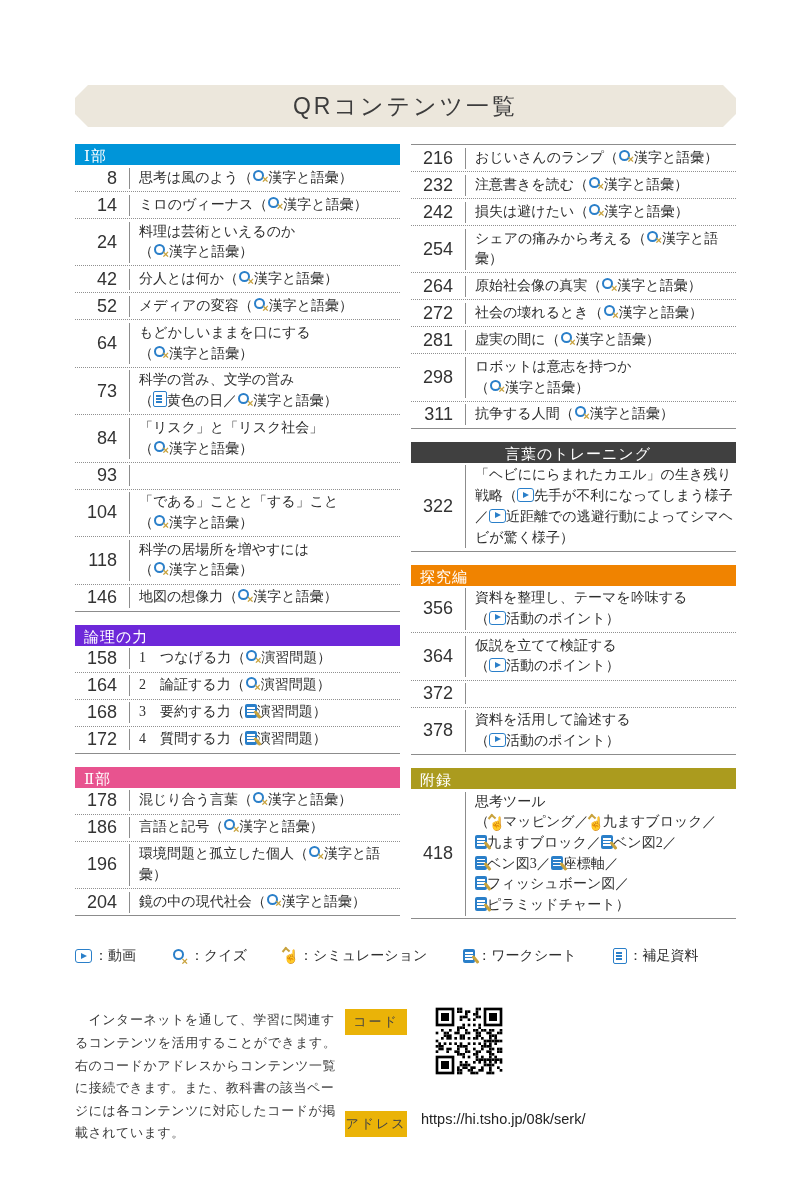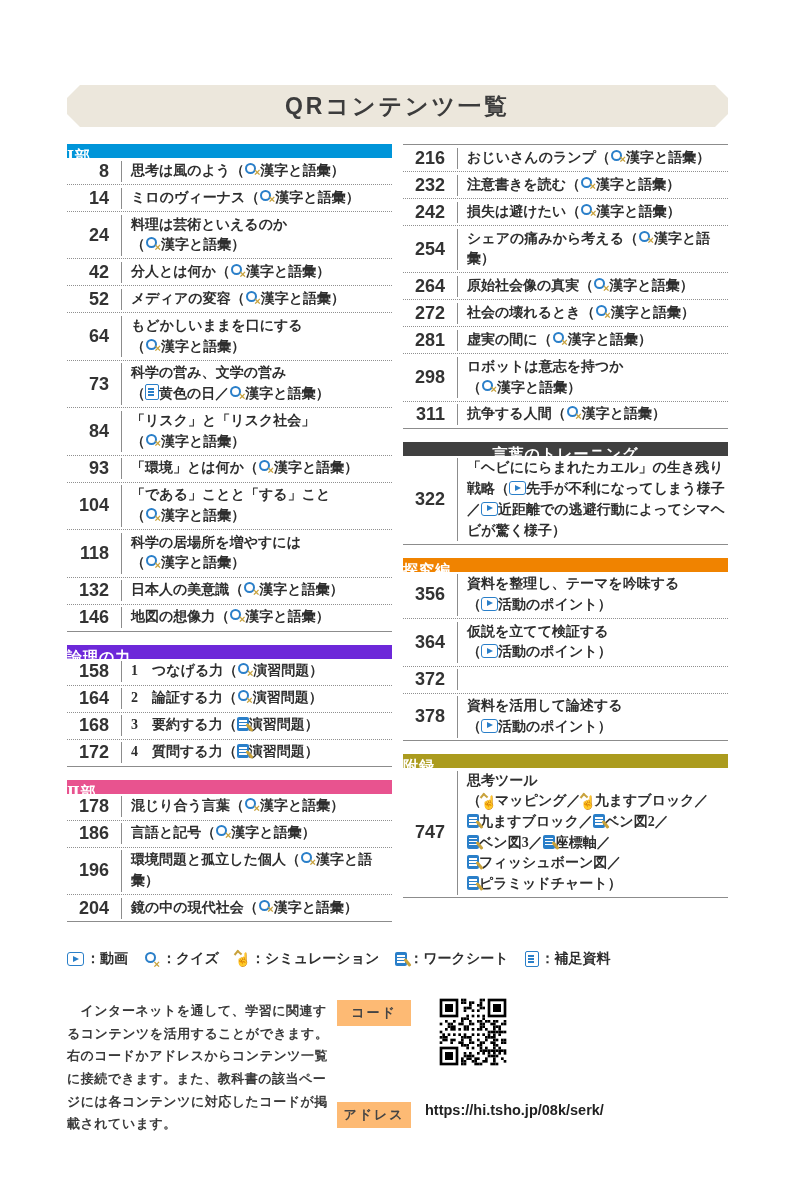--- a/index.html
+++ b/index.html
@@ -1,34 +1,34 @@
 <!DOCTYPE html>
 <html><head>
 <meta charset="utf-8">
 <style>
   html,body{margin:0;padding:0;background:#fff;}
   body{width:790px;height:1202px;position:relative;overflow:hidden;
        font-family:"Liberation Serif","DejaVu Serif",serif;color:#2e2e2e;}
-  .page{position:absolute;left:67px;top:0;width:661px;font-weight:bold;}
+  .page{position:absolute;left:75px;top:0;width:661px;}
 
   
   .title-banner{margin-top:85px;height:42px;background:#ece7dc;
     display:flex;align-items:center;justify-content:center;
     clip-path:polygon(13px 0,calc(100% - 13px) 0,100% 13px,100% calc(100% - 13px),
       calc(100% - 13px) 100%,13px 100%,0 calc(100% - 13px),0 13px);}
   .title-banner span{font-family:"Liberation Sans","DejaVu Sans",sans-serif;
     font-size:23px;letter-spacing:3px;color:#3c3c3c;}
 
   
   .cols{display:flex;margin-top:17px;}
   .col{width:325px;}
   .col+.col{margin-left:11px;width:325px;}
 
   .sec{margin-bottom:13px;}
-  .sec-h{height:14px;line-height:25px;color:#fff;
+  .sec-h{height:21px;line-height:25px;padding-left:9px;color:#fff;
     font-size:15px;letter-spacing:1px;}
   .rows{border-bottom:1.5px solid #8c8c8c;}
   .rows.open-top{border-top:1.5px solid #8c8c8c;}
   .row{display:flex;padding:2.5px 0;}
   .row+.row{border-top:1px dotted #909090;}
   .pg{width:42px;flex-shrink:0;display:flex;align-items:center;justify-content:flex-end;
     padding-right:12px;border-right:1px solid #8c8c8c;
     font-family:"Liberation Sans","DejaVu Sans",sans-serif;font-size:18px;color:#333;}
   .tx{padding-left:9px;font-size:14px;line-height:1.48;white-space:pre-line;}
 
@@ -49,32 +49,32 @@
     background:#c8a23c;border-radius:1px;transform:rotate(-40deg);}
   .ic-sim{width:14px;height:15px;color:#2a7fc9;font-size:13px;line-height:15px;text-align:center;}
   .ic-sim::before{content:"☝";}
   .ic-sim::after{content:"";position:absolute;left:0;top:-1px;width:4px;height:4px;
     border-top:2px solid #c8a23c;border-left:2px solid #c8a23c;transform:rotate(40deg);}
   .ic-doc{width:12px;height:14px;border:1.5px solid #2a7fc9;border-radius:2px;background:#fff;vertical-align:-2px;}
   .ic-doc::before{content:"";position:absolute;left:2px;top:3px;width:6px;height:1.5px;
     background:#2a7fc9;box-shadow:0 3px 0 #2a7fc9,0 6px 0 #2a7fc9;}
 
   
-  .legend{margin-top:15px;display:flex;align-items:center;gap:16px;font-size:14px;color:#2e2e2e;}
+  .legend{margin-top:15px;display:flex;align-items:center;gap:36px;font-size:14px;color:#2e2e2e;}
   .legend .li{display:flex;align-items:center;gap:2px;}
 
   
-  .footer{margin-top:32px;display:flex;
+  .footer{margin-top:44px;display:flex;
     font-family:"Liberation Sans","DejaVu Sans",sans-serif;}
   .f-left{width:270px;flex-shrink:0;}
   .f-para{margin:0;font-size:13px;line-height:1.74;letter-spacing:.5px;color:#3a3a3a;white-space:pre-line;}
   .f-right{margin-left:0;padding-left:0;flex:1;}
   .f-row{display:flex;align-items:flex-start;}
-  .f-label{display:inline-block;width:62px;text-align:center;background:#fdba74;color:#444;
-    font-size:13px;letter-spacing:2px;padding:4px 6px;flex-shrink:0;}
+  .f-label{display:inline-block;width:62px;text-align:center;background:#eab308;color:#444;
+    font-size:13px;letter-spacing:2px;padding:4px 0;flex-shrink:0;}
   .qr{width:72px;height:72px;margin-left:26px;margin-top:-4px;}
   .f-row2{margin-top:34px;align-items:flex-start;}
   .f-url{margin-left:14px;font-size:14.5px;color:#222;}
 </style>
 </head>
 <body>
 
 <div class="page">
   <div class="title-banner">
     <span>QRコンテンツ一覧</span>
@@ -116,37 +116,32 @@
               <div class="tx">科学の営み、文学の営み
 （<span class="ic ic-doc"></span>黄色の日／<span class="ic ic-quiz"></span>漢字と語彙）</div>
             </div>
             <div class="row">
               <div class="pg">84</div>
               <div class="tx">「リスク」と「リスク社会」
 （<span class="ic ic-quiz"></span>漢字と語彙）</div>
             </div>
             <div class="row">
               <div class="pg">93</div>
-              <div class="tx">「環境」とは何か（<span class="ic ic-quiz"></span>漢字と語彙）</div>
             </div>
             <div class="row">
               <div class="pg">104</div>
               <div class="tx">「である」ことと「する」こと
 （<span class="ic ic-quiz"></span>漢字と語彙）</div>
             </div>
             <div class="row">
               <div class="pg">118</div>
               <div class="tx">科学の居場所を増やすには
 （<span class="ic ic-quiz"></span>漢字と語彙）</div>
             </div>
             <div class="row">
-              <div class="pg">132</div>
-              <div class="tx">日本人の美意識（<span class="ic ic-quiz"></span>漢字と語彙）</div>
-            </div>
-            <div class="row">
               <div class="pg">146</div>
               <div class="tx">地図の想像力（<span class="ic ic-quiz"></span>漢字と語彙）</div>
             </div>
           </div>
         </div>
         <div class="sec">
           <div class="sec-h" style="background: #6d28d9;">論理の力</div>
           <div class="rows">
             <div class="row">
               <div class="pg">158</div>
@@ -259,21 +254,21 @@
               <div class="pg">378</div>
               <div class="tx">資料を活用して論述する
 （<span class="ic ic-video"></span>活動のポイント）</div>
             </div>
           </div>
         </div>
         <div class="sec">
           <div class="sec-h" style="background: rgb(171, 155, 30);">附録</div>
           <div class="rows">
             <div class="row">
-              <div class="pg">747</div>
+              <div class="pg">418</div>
               <div class="tx">思考ツール
 （<span class="ic ic-sim"></span>マッピング／<span class="ic ic-sim"></span>九ますブロック／
 <span class="ic ic-ws"></span>九ますブロック／<span class="ic ic-ws"></span>ベン図2／
 <span class="ic ic-ws"></span>ベン図3／<span class="ic ic-ws"></span>座標軸／
 <span class="ic ic-ws"></span>フィッシュボーン図／
 <span class="ic ic-ws"></span>ピラミッドチャート）</div>
             </div>
           </div>
         </div>
       </div>

